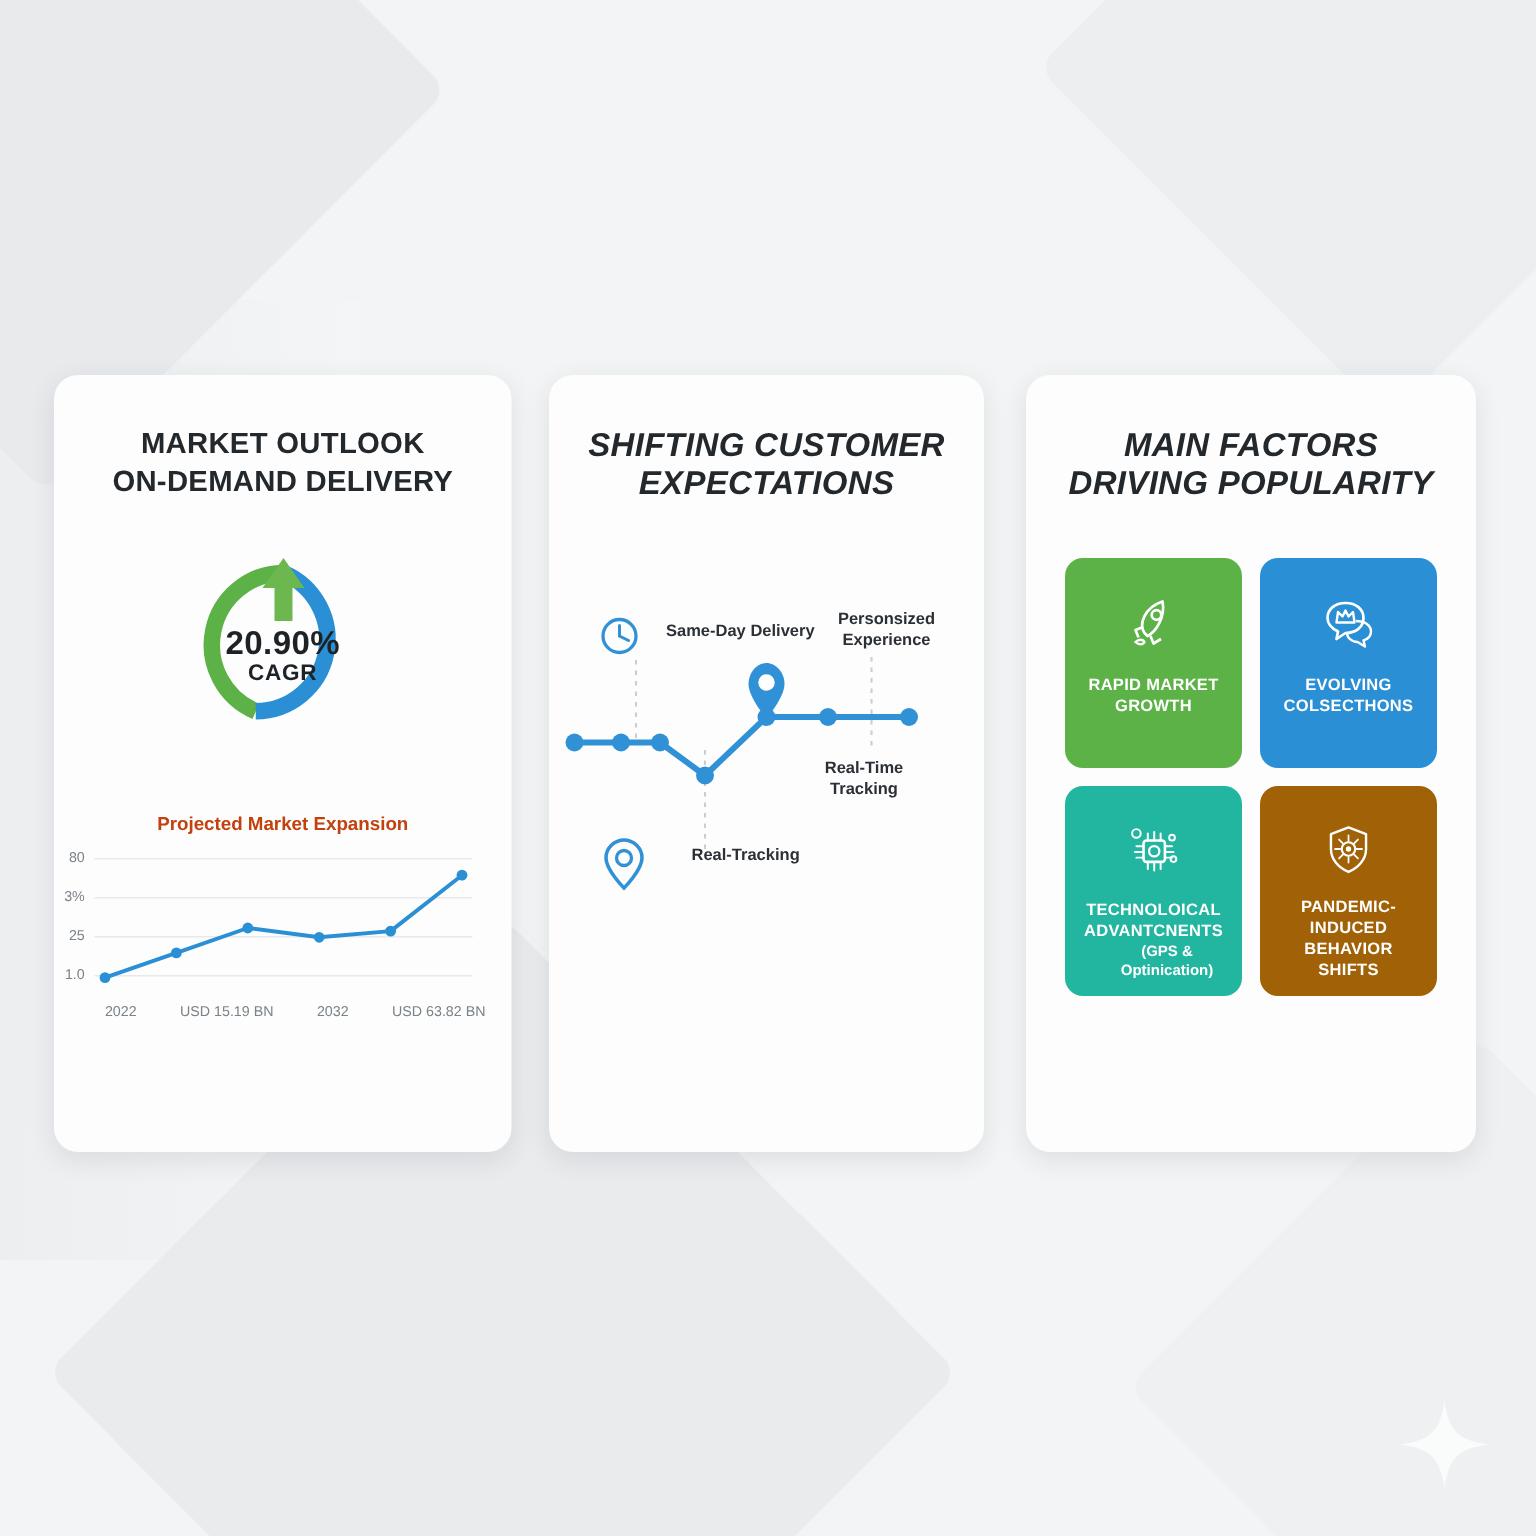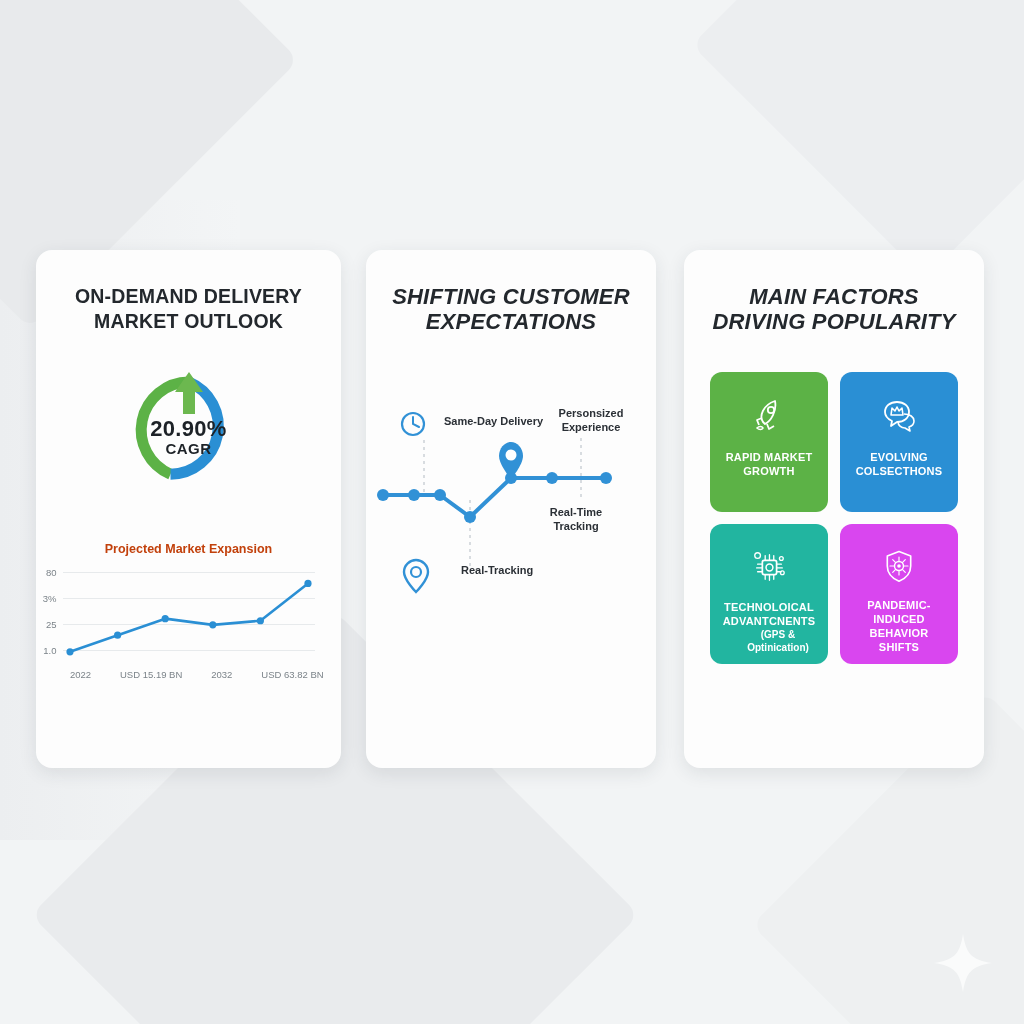--- a/index.html
+++ b/index.html
@@ -78,22 +78,22 @@
   <div class="bgshape bg-d1"></div>
   <div class="bgshape bg-d2"></div>
   <div class="bgshape bg-d3"></div>
   <div class="bgshape bg-d4"></div>
   <svg class="bgshape bg-sparkle" viewBox="0 0 66 66">
     <path d="M33 4 C36 24 42 30 62 33 C42 36 36 42 33 62 C30 42 24 36 4 33 C24 30 30 24 33 4 Z" fill="#fafbfb"></path>
   </svg>
 
   <div class="card" id="card-market">
     <div class="card-title">
+      <div>MARKET OUTLOOK</div>
       <div>ON-DEMAND DELIVERY</div>
-      <div>MARKET OUTLOOK</div>
     </div>
 
     <div class="donut-wrap">
       <div style="position:relative;width:120px;height:120px;">
         <svg width="120" height="120" viewBox="0 0 120 120">
 
           <path d="M 60 12 A 48 48 0 0 0 41.5 104.2" fill="none" stroke="#5cb246" stroke-width="11" stroke-linecap="butt"></path>
 
           <path d="M 60 12 A 48 48 0 0 1 41.5 104.2" fill="none" stroke="#2a8fd4" stroke-width="11" stroke-linecap="butt"></path>
 
@@ -222,21 +222,21 @@
           <path d="M16 13 V8 M20.5 13 V7 M25 13 V8 M16 28 V33 M20.5 28 V34 M25 28 V33
                    M13 17 H8 M13 21 H7 M13 25 H8 M28 17 H33 M28 21 H34 M28 25 H33" fill="none" stroke="#fff" stroke-width="1.4" stroke-linecap="round"></path>
           <circle cx="8" cy="8" r="3" fill="none" stroke="#fff" stroke-width="1.4"></circle>
           <circle cx="33" cy="11" r="2" fill="none" stroke="#fff" stroke-width="1.4"></circle>
           <circle cx="34" cy="26" r="2" fill="none" stroke="#fff" stroke-width="1.4"></circle>
         </svg>
         <div class="tile-label">TECHNOLOICAL ADVANTCNENTS</div>
         <div class="tile-sub">(GPS &amp; Optinication)</div>
       </div>
 
-      <div class="tile" id="tile-3" style="background: #d946ef;">
+      <div class="tile" id="tile-3" style="background: #a16207;">
         <svg class="tile-icon" width="40" height="40" viewBox="0 0 40 40">
           <path d="M20 4 L33 9 V20 C33 28 27 34 20 37 C13 34 7 28 7 20 V9 Z" fill="none" stroke="#fff" stroke-width="1.8" stroke-linejoin="round"></path>
           <circle cx="20" cy="20" r="5" fill="none" stroke="#fff" stroke-width="1.6"></circle>
           <circle cx="20" cy="20" r="2" fill="#fff"></circle>
           <path d="M20 10 L20 14 M20 26 L20 30 M10 20 L14 20 M26 20 L30 20
                    M13 13 L16 16 M24 24 L27 27 M27 13 L24 16 M16 24 L13 27" fill="none" stroke="#fff" stroke-width="1.3" stroke-linecap="round"></path>
         </svg>
         <div class="tile-label">PANDEMIC-INDUCED BEHAVIOR SHIFTS</div>
       </div>
 

